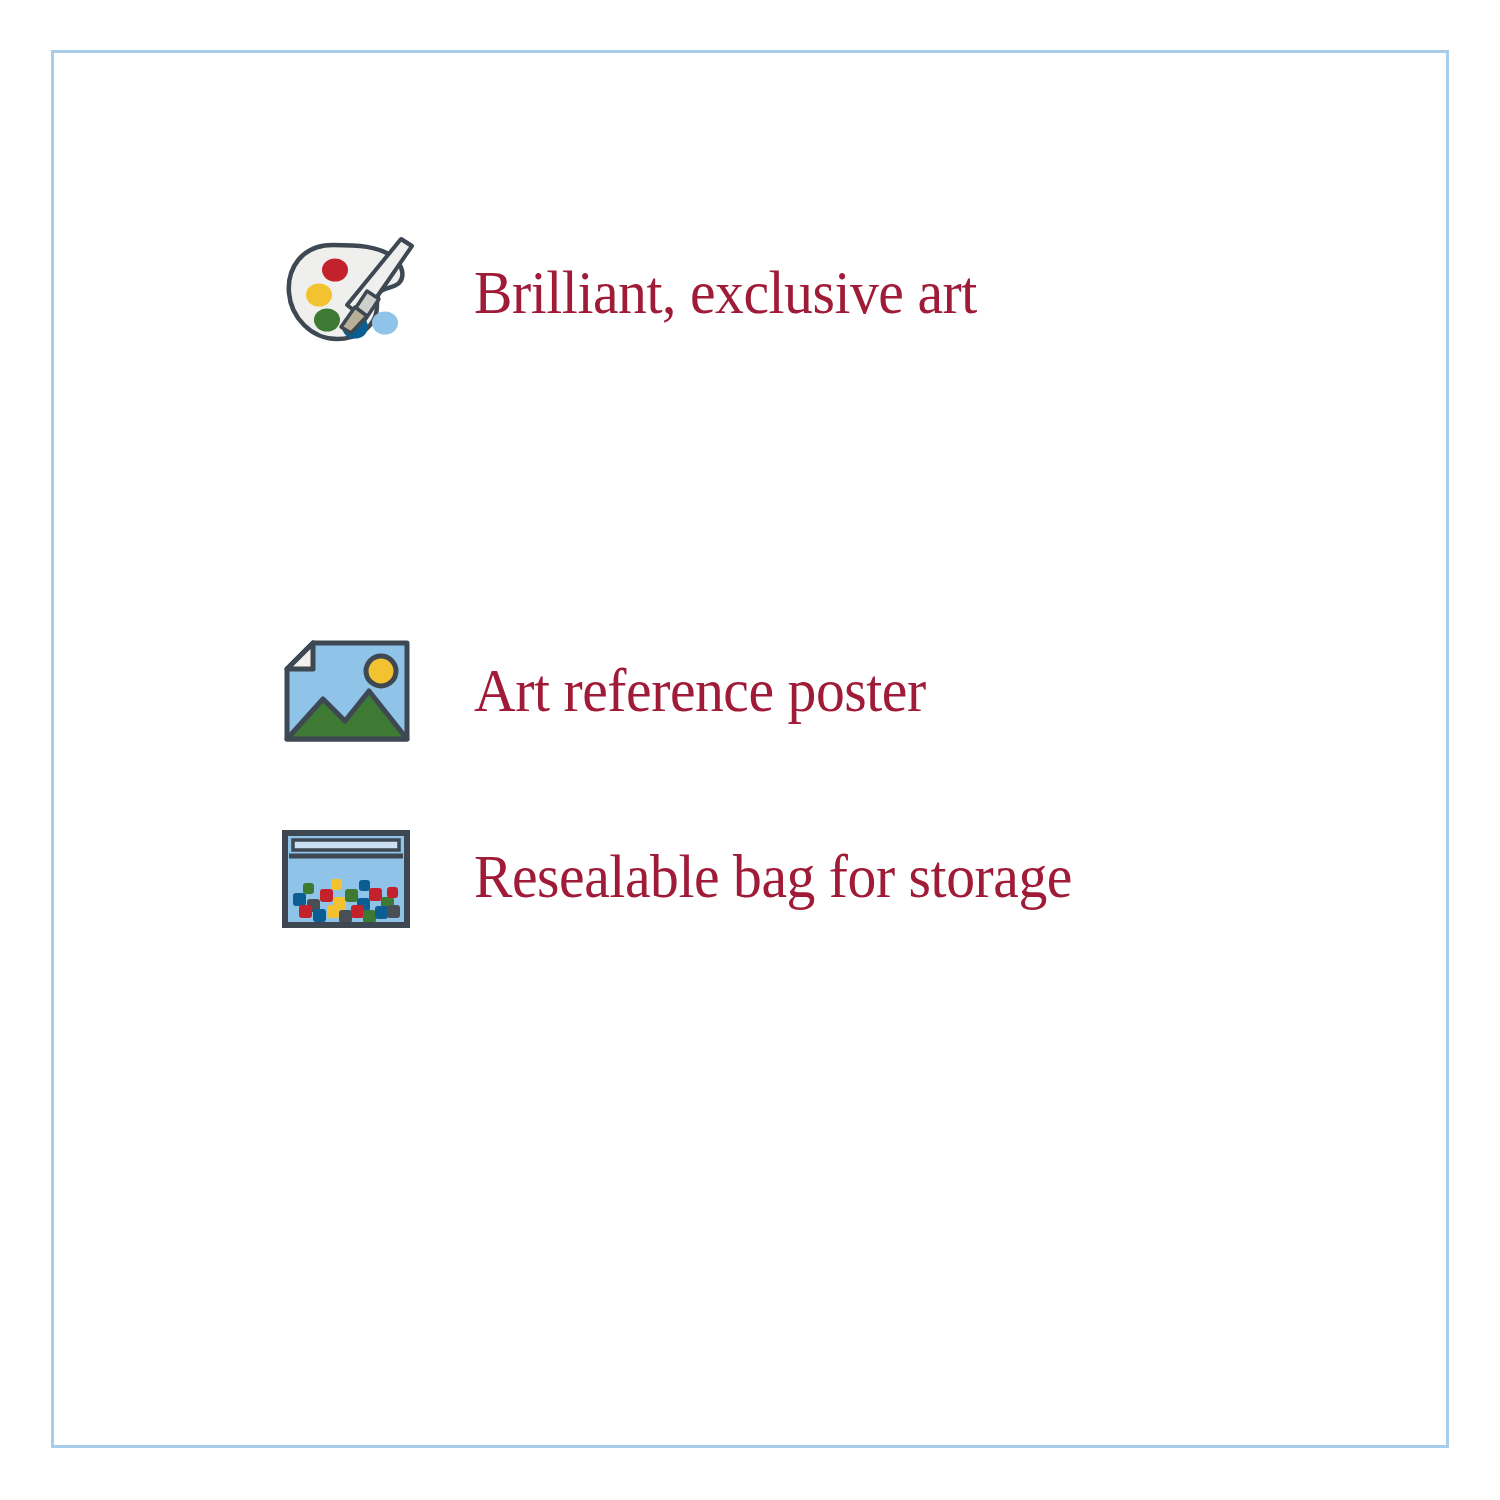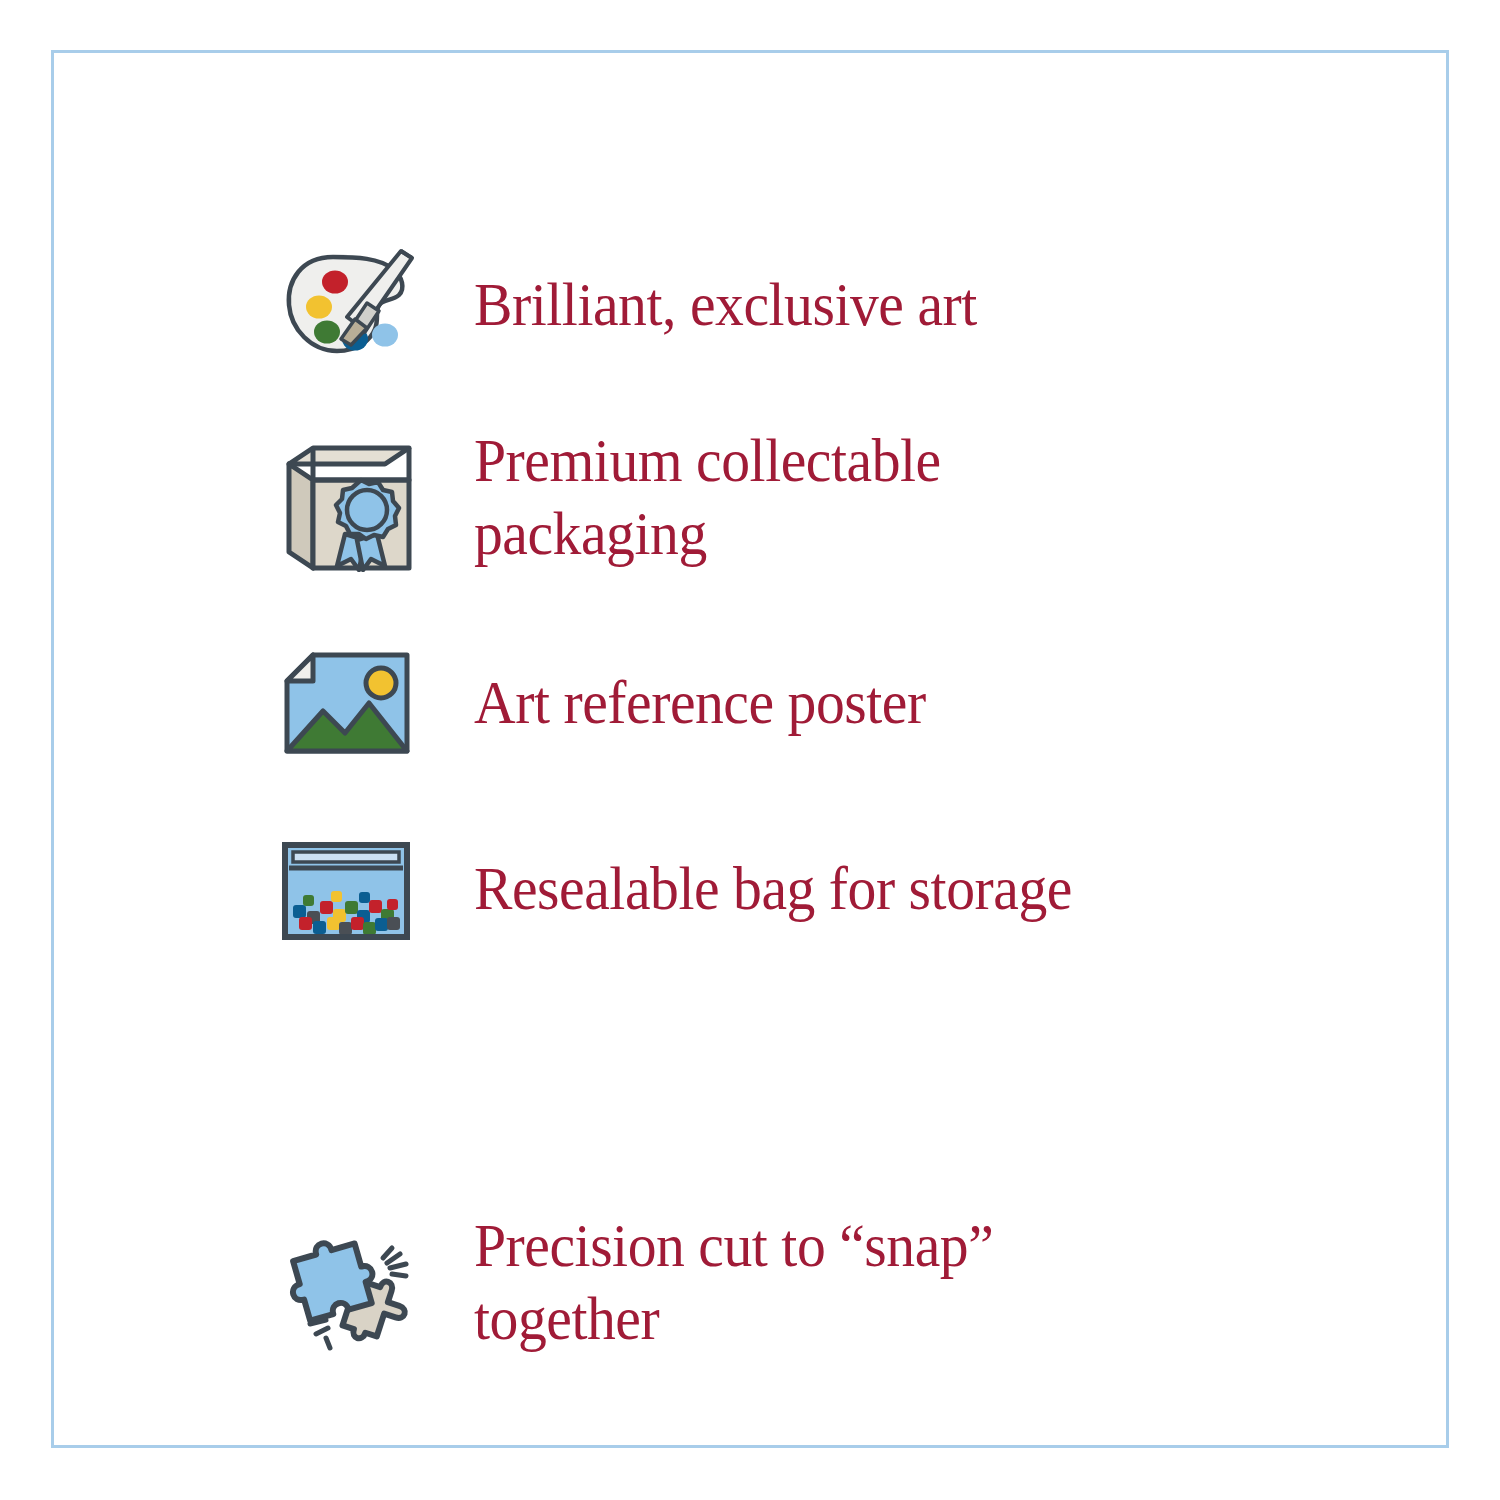--- a/index.html
+++ b/index.html
@@ -22,21 +22,21 @@
     width: 1398px;
     height: 1398px;
     border: 3px solid #A8CDEA;
     box-sizing: border-box;
     background: #ffffff;
   }
 
   #feature-list {
     position: absolute;
     left: 0;
-    top: 16px;
+    top: 4px;
     width: 100%;
     height: 100%;
   }
 
   .feature-row {
     position: absolute;
     display: flex;
     align-items: center;
     left: 212px;
   }
@@ -96,46 +96,20 @@
           <path d="M130 22 L141 29" fill="none" stroke="#3D4852" stroke-width="4"></path>
 
           <path d="M82 95 L96 74 L108 82 L94 103 Z" fill="#CFCFCB" stroke="#3D4852" stroke-width="3.5" stroke-linejoin="round"></path>
 
           <path d="M70 110 L84 90 L96 99 L80 116 Z" fill="#B9AE97" stroke="#3D4852" stroke-width="3.5" stroke-linejoin="round"></path>
         </svg>
       </div>
       <div class="feature-label">Brilliant, exclusive art</div>
     </div>
 
-    <div class="feature-row" id="row-1">
-      <div class="feature-icon">
-        <svg width="150" height="150" viewBox="0 0 150 150" aria-hidden="true">
-
-          <path d="M18 42 L18 130 L42 146 L42 58 Z" fill="#CFC9BB" stroke="#3D4852" stroke-width="5" stroke-linejoin="round"></path>
-
-          <path d="M18 42 L42 26 L138 26 L114 42 Z" fill="#E4DFD4" stroke="#3D4852" stroke-width="5" stroke-linejoin="round"></path>
-
-          <path d="M42 58 L42 146 L138 146 L138 58 Z" fill="#DDD7CA" stroke="#3D4852" stroke-width="5" stroke-linejoin="round"></path>
-
-          <path d="M42 58 L42 26" fill="none" stroke="#3D4852" stroke-width="5"></path>
-          <path d="M42 58 L138 58 L138 26" fill="none" stroke="#3D4852" stroke-width="5" stroke-linejoin="round"></path>
-
-          <path d="M74 112 L66 144 L80 137 L88 148 L94 118 Z" fill="#8FC3E8" stroke="#3D4852" stroke-width="4.5" stroke-linejoin="round"></path>
-          <path d="M106 112 L114 144 L100 137 L92 148 L86 118 Z" fill="#8FC3E8" stroke="#3D4852" stroke-width="4.5" stroke-linejoin="round"></path>
-
-          <path d="M90 58
-                   L98 62 L107 60 L112 68 L121 70 L122 79 L128 86 L124 94
-                   L125 103 L117 107 L112 115 L103 113 L95 117 L88 112
-                   L79 112 L75 104 L67 100 L69 91 L65 83 L71 77 L72 68 L81 66 Z" fill="#8FC3E8" stroke="#3D4852" stroke-width="4.5" stroke-linejoin="round"></path>
-          <circle cx="96" cy="88" r="20" fill="#8FC3E8" stroke="#3D4852" stroke-width="4.5"></circle>
-        </svg>
-      </div>
-      <div class="feature-label">Premium collectable
-packaging</div>
-    </div>
 
     <div class="feature-row" id="row-3">
       <div class="feature-icon">
         <svg width="150" height="150" viewBox="0 0 150 150" aria-hidden="true">
 
           <rect x="14" y="32" width="122" height="92" fill="#8FC3E8" stroke="#3D4852" stroke-width="6"></rect>
 
           <rect x="22" y="39" width="106" height="10" fill="#CBE0F3" stroke="#3D4852" stroke-width="3.5"></rect>
           <line x1="18" y1="55" x2="132" y2="55" stroke="#3D4852" stroke-width="5"></line>
 
@@ -178,68 +152,15 @@
 
           <circle cx="110" cy="56" r="15" fill="#F2C230" stroke="#3D4852" stroke-width="5"></circle>
 
           <path d="M42 28 L42 54 L16 54 Z" fill="#F1F0EC" stroke="#3D4852" stroke-width="5" stroke-linejoin="round"></path>
         </svg>
       </div>
       <div class="feature-label">Art reference poster</div>
     </div>
 
 
-    <div class="feature-row" id="row-5">
-      <div class="feature-icon">
-        <svg width="160" height="160" viewBox="0 0 160 160" aria-hidden="true">
-
-          <g transform="rotate(18 95 102)">
-            <path d="M72 80
-                     L108 80
-                     C108 70 120 70 120 80
-                     L120 92
-                     L132 92
-                     C142 92 142 104 132 104
-                     L120 104
-                     L120 128
-                     L108 128
-                     C108 138 96 138 96 128
-                     L84 128
-                     L84 104
-                     C74 104 74 92 84 92
-                     L72 92 Z" fill="#D9D3C6" stroke="#3D4852" stroke-width="6" stroke-linejoin="round"></path>
-          </g>
-
-          <g transform="rotate(-16 62 72)">
-            <path d="M32 50
-                     L56 50
-                     C56 38 72 38 72 50
-                     L96 50
-                     L96 74
-                     C108 74 108 90 96 90
-                     L96 112
-                     L72 112
-                     C72 100 56 100 56 112
-                     L32 112
-                     L32 90
-                     C20 90 20 74 32 74 Z" fill="#8FC3E8" stroke="#3D4852" stroke-width="6" stroke-linejoin="round"></path>
-          </g>
-
-          <g stroke="#3D4852" stroke-width="5" stroke-linecap="round">
-            <line x1="117" y1="56" x2="126" y2="46"></line>
-            <line x1="124" y1="66" x2="140" y2="62"></line>
-            <line x1="121" y1="61" x2="134" y2="52"></line>
-            <line x1="126" y1="72" x2="140" y2="74"></line>
-          </g>
-
-          <g stroke="#3D4852" stroke-width="5" stroke-linecap="round">
-            <line x1="44" y1="122" x2="60" y2="118"></line>
-            <line x1="50" y1="132" x2="62" y2="126"></line>
-            <line x1="60" y1="136" x2="64" y2="146"></line>
-          </g>
-        </svg>
-      </div>
-      <div class="feature-label">Precision cut to “snap”
-together</div>
-    </div>
 
   </div>
 </div>
 
 </body></html>

